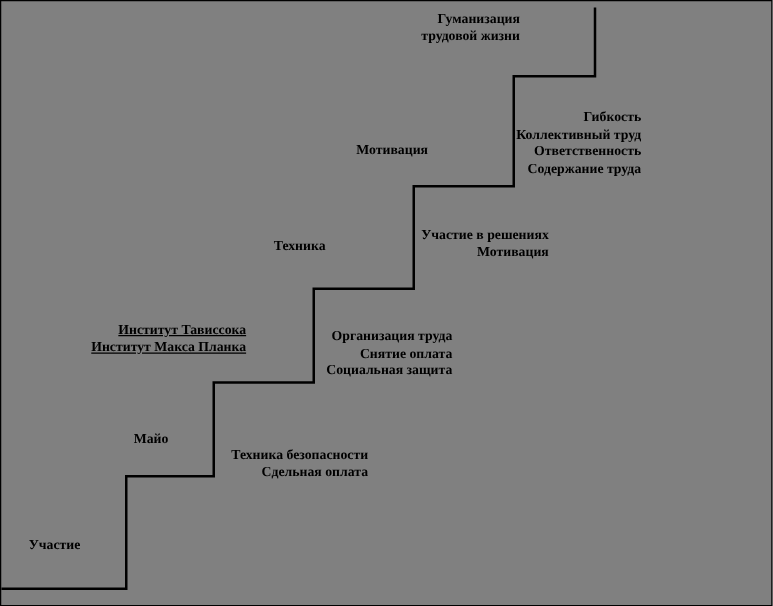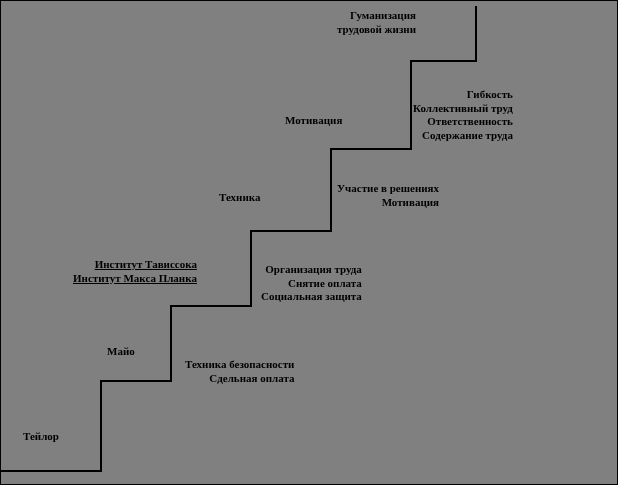--- a/index.html
+++ b/index.html
@@ -44,21 +44,21 @@
 </style>
 </head>
 <body>
 
 <div id="page">
 
   <svg class="stairs-svg" width="618" height="485" viewBox="0 0 618 485">
     <polyline points="0,470 100,470 100,380 170,380 170,305 250,305 250,230 330,230 330,148 410,148 410,60 475,60 475,5" fill="none" stroke="#000000" stroke-width="2"></polyline>
   </svg>
 
-  <div class="label lvl-name" style="left:22px; top:429px;">Тейлор</div>
+  <div class="label lvl-name" style="left:22px; top:429px;">Участие</div>
 
   <div class="label lvl-name" style="left:72px; top:344px;margin-left:34px;">Майо</div>
   <div class="label lvl-items" style="left:184px; top:344px;margin-top:13px;">Техника безопасности
 Сдельная оплата</div>
 
   <div class="label lvl-name" style="left:72px; top:257px;text-decoration:underline;">Институт Тависсока
 Институт Макса Планка</div>
   <div class="label lvl-items" style="left:260px; top:262px;">Организация труда
 Снятие оплата
 Социальная защита</div>

